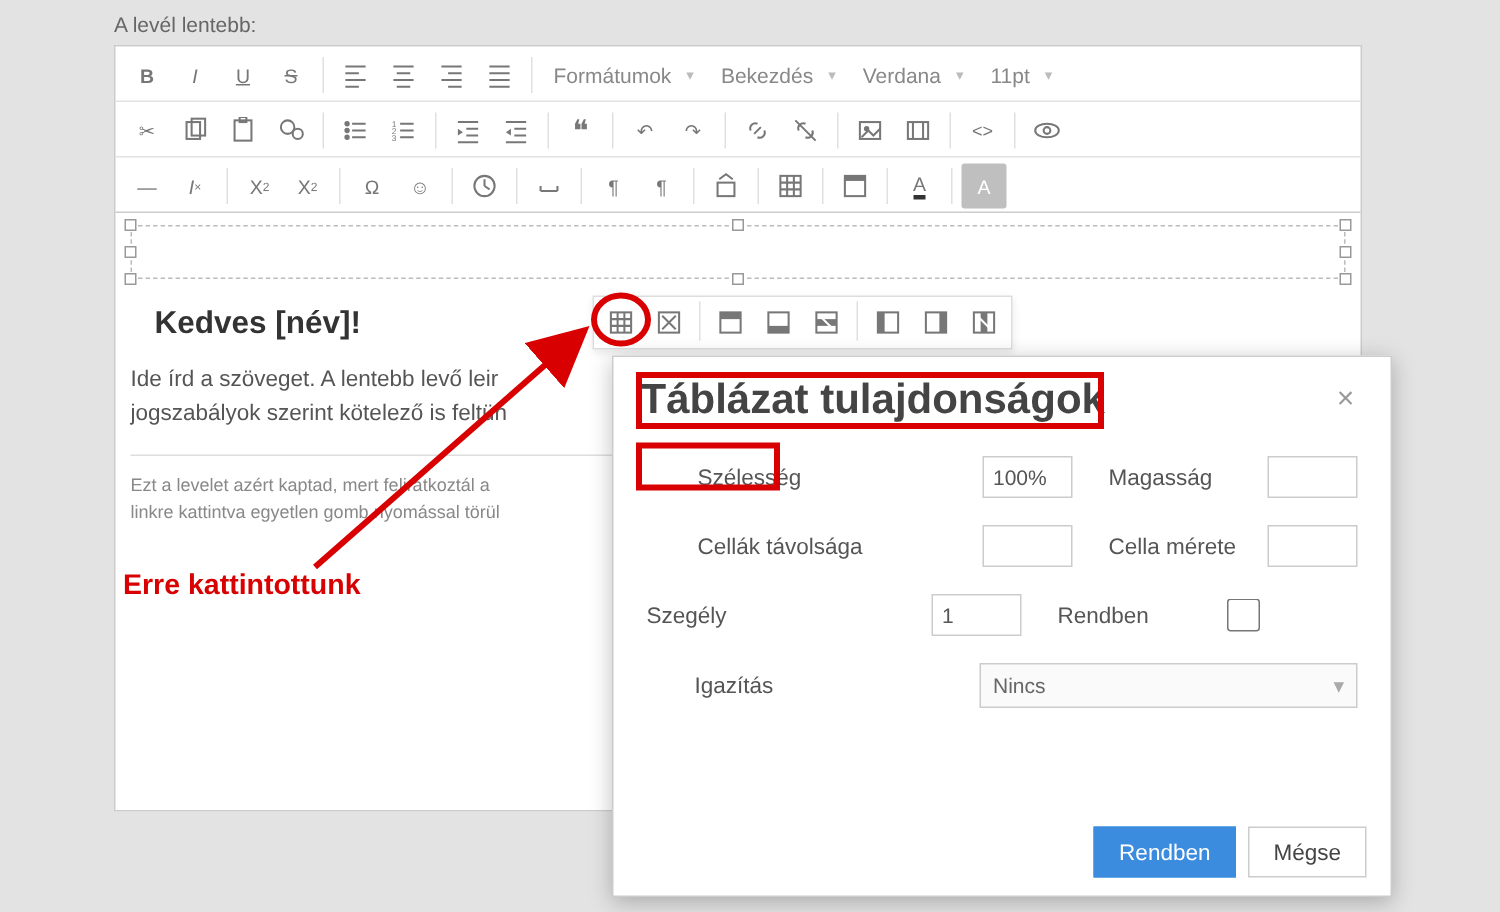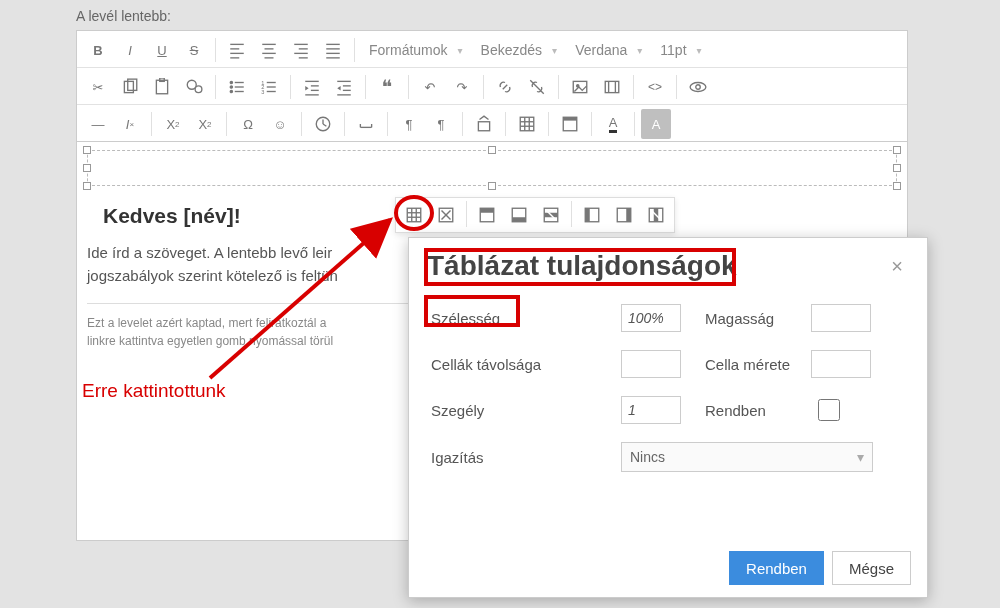--- a/index.html
+++ b/index.html
@@ -150,25 +150,25 @@
     border:1px solid transparent;border-bottom:none;
     position:relative;top:1px;
   }
   .dlg-tab.active {
     border-color:#ddd;background:#fff;
   }
   .dlg-body {
     padding: 16px 22px;
   }
   .dlg-row {
-    display:flex;align-items:center;margin-bottom:18px;
+    display:flex;align-items:center;margin-bottom:18px;justify-content:flex-end;
   }
   .dlg-row label{font-size:15px;color:#555;}
   .col1{width:190px;}
-  .col2{width:70px;font-style:italic;}
+  .col2{width:70px;}
   .col3{width:130px;padding-left:24px;}
   .col4{flex:1;}
   .inp {
     border:1px solid #ccc;height:28px;padding:2px 6px;font-size:14px;color:#555;
     background:#fff;
   }
   .inp.sm{width:60px;}
   .inp.tiny{width:28px;height:22px;padding:0;}
   .sel {
     border:1px solid #ccc;height:30px;width:252px;padding:0 8px;
@@ -191,21 +191,21 @@
   }
   .anno-box-title {
     position:absolute;top:248px;left:424px;width:312px;height:38px;
     border:4px solid #d80000;pointer-events:none;
   }
   .anno-box-tab {
     position:absolute;top:295px;left:424px;width:96px;height:32px;
     border:4px solid #d80000;pointer-events:none;
   }
   .anno-text {
-    position:absolute;top:380px;left:82px;color:#d80000;font-weight:400;
+    position:absolute;top:380px;left:82px;color:#d80000;font-weight:700;
     font-size:19px;font-family:Arial,sans-serif;pointer-events:none;
   }
   .anno-arrow {
     position:absolute;top:210px;left:190px;pointer-events:none;
   }
 
   
   svg.icon{width:16px;height:16px;stroke:#777;stroke-width:1.2;fill:none;}
   .tbtn svg.icon{width:18px;height:18px;}
   .hilite{background:#bfbfbf;color:#fff;}

